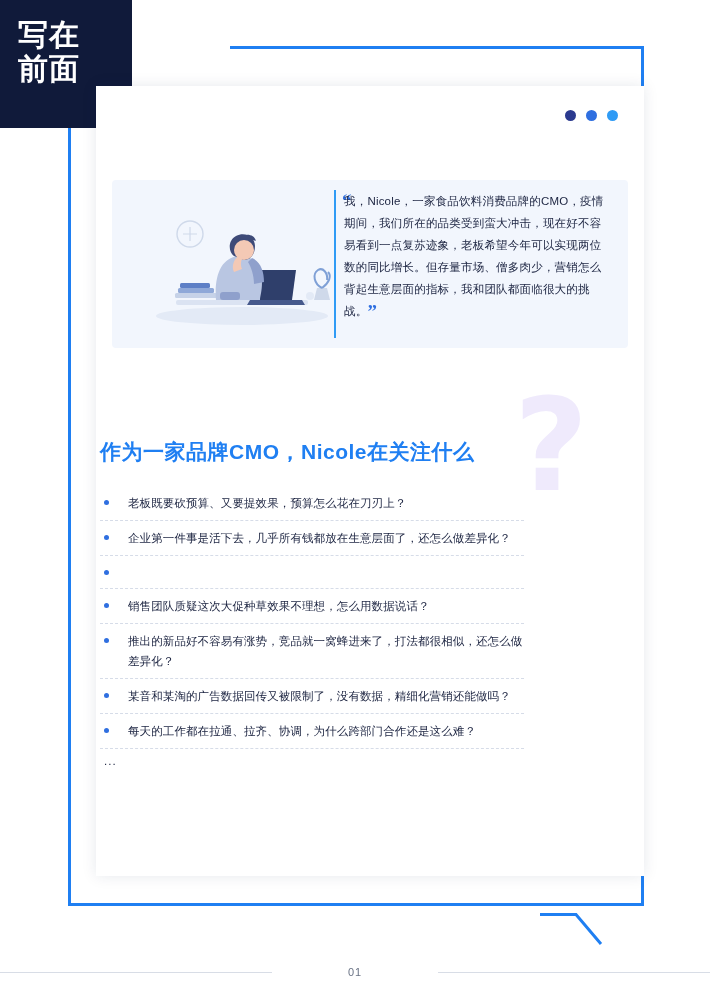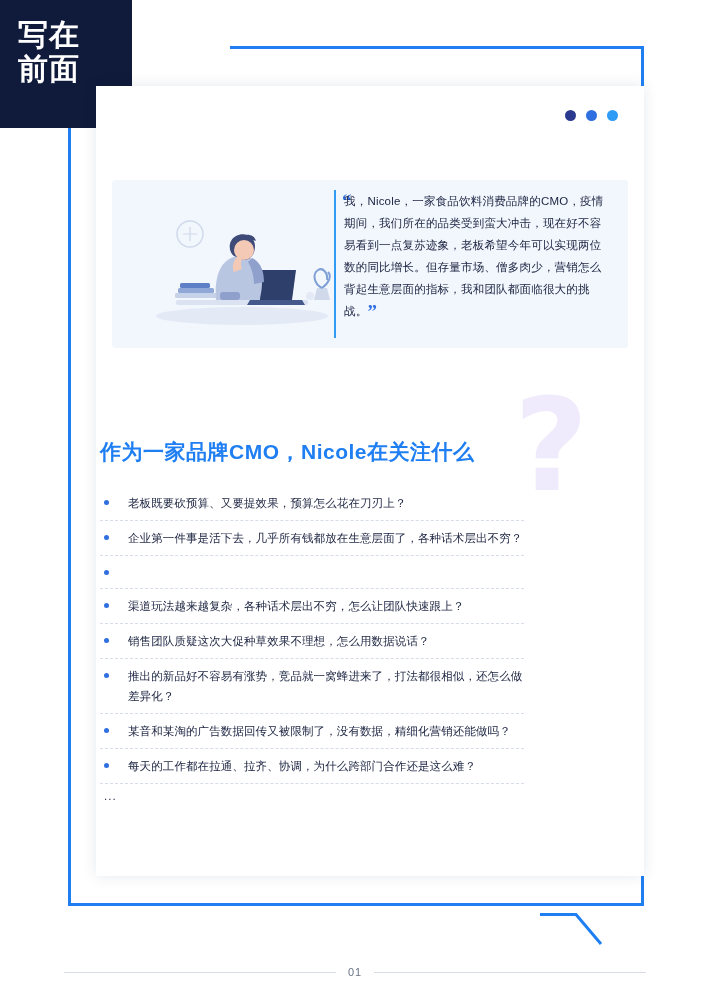--- a/index.html
+++ b/index.html
@@ -210,21 +210,21 @@
   }
 
   
   .footer {
     position: absolute;
     left: 0;
     bottom: 26px;
     width: 710px;
     display: flex;
     align-items: center;
-    justify-content: center;
+    justify-content: space-between;
     gap: 12px;
   }
   .footer-line {
     width: 272px;
     height: 1px;
     background: #d8dde6;
   }
   .footer-num {
     font-size: 11px;
     color: #6a7385;
@@ -300,28 +300,24 @@
   <div class="qmark">?</div>
   <div class="heading">作为一家品牌CMO，Nicole在关注什么</div>
 
   <div class="list">
     <div class="list-item">
       <span class="bullet"></span>
       <span class="txt">老板既要砍预算、又要提效果，预算怎么花在刀刃上？</span>
     </div>
     <div class="list-item">
       <span class="bullet"></span>
-      <span class="txt">企业第一件事是活下去，几乎所有钱都放在生意层面了，各种话术层出不穷？</span>
-    </div>
-    <div class="list-item">
-      <span class="bullet"></span>
-    </div>
-    <div class="list-item">
-      <span class="bullet"></span>
-      <span class="txt">渠道玩法越来越复杂，各种话术层出不穷，怎么让团队快速跟上？</span>
+      <span class="txt">企业第一件事是活下去，几乎所有钱都放在生意层面了，还怎么做差异化？</span>
+    </div>
+    <div class="list-item">
+      <span class="bullet"></span>
     </div>
     <div class="list-item">
       <span class="bullet"></span>
       <span class="txt">销售团队质疑这次大促种草效果不理想，怎么用数据说话？</span>
     </div>
     <div class="list-item">
       <span class="bullet"></span>
       <span class="txt">推出的新品好不容易有涨势，竞品就一窝蜂进来了，打法都很相似，还怎么做差异化？</span>
     </div>
     <div class="list-item">

